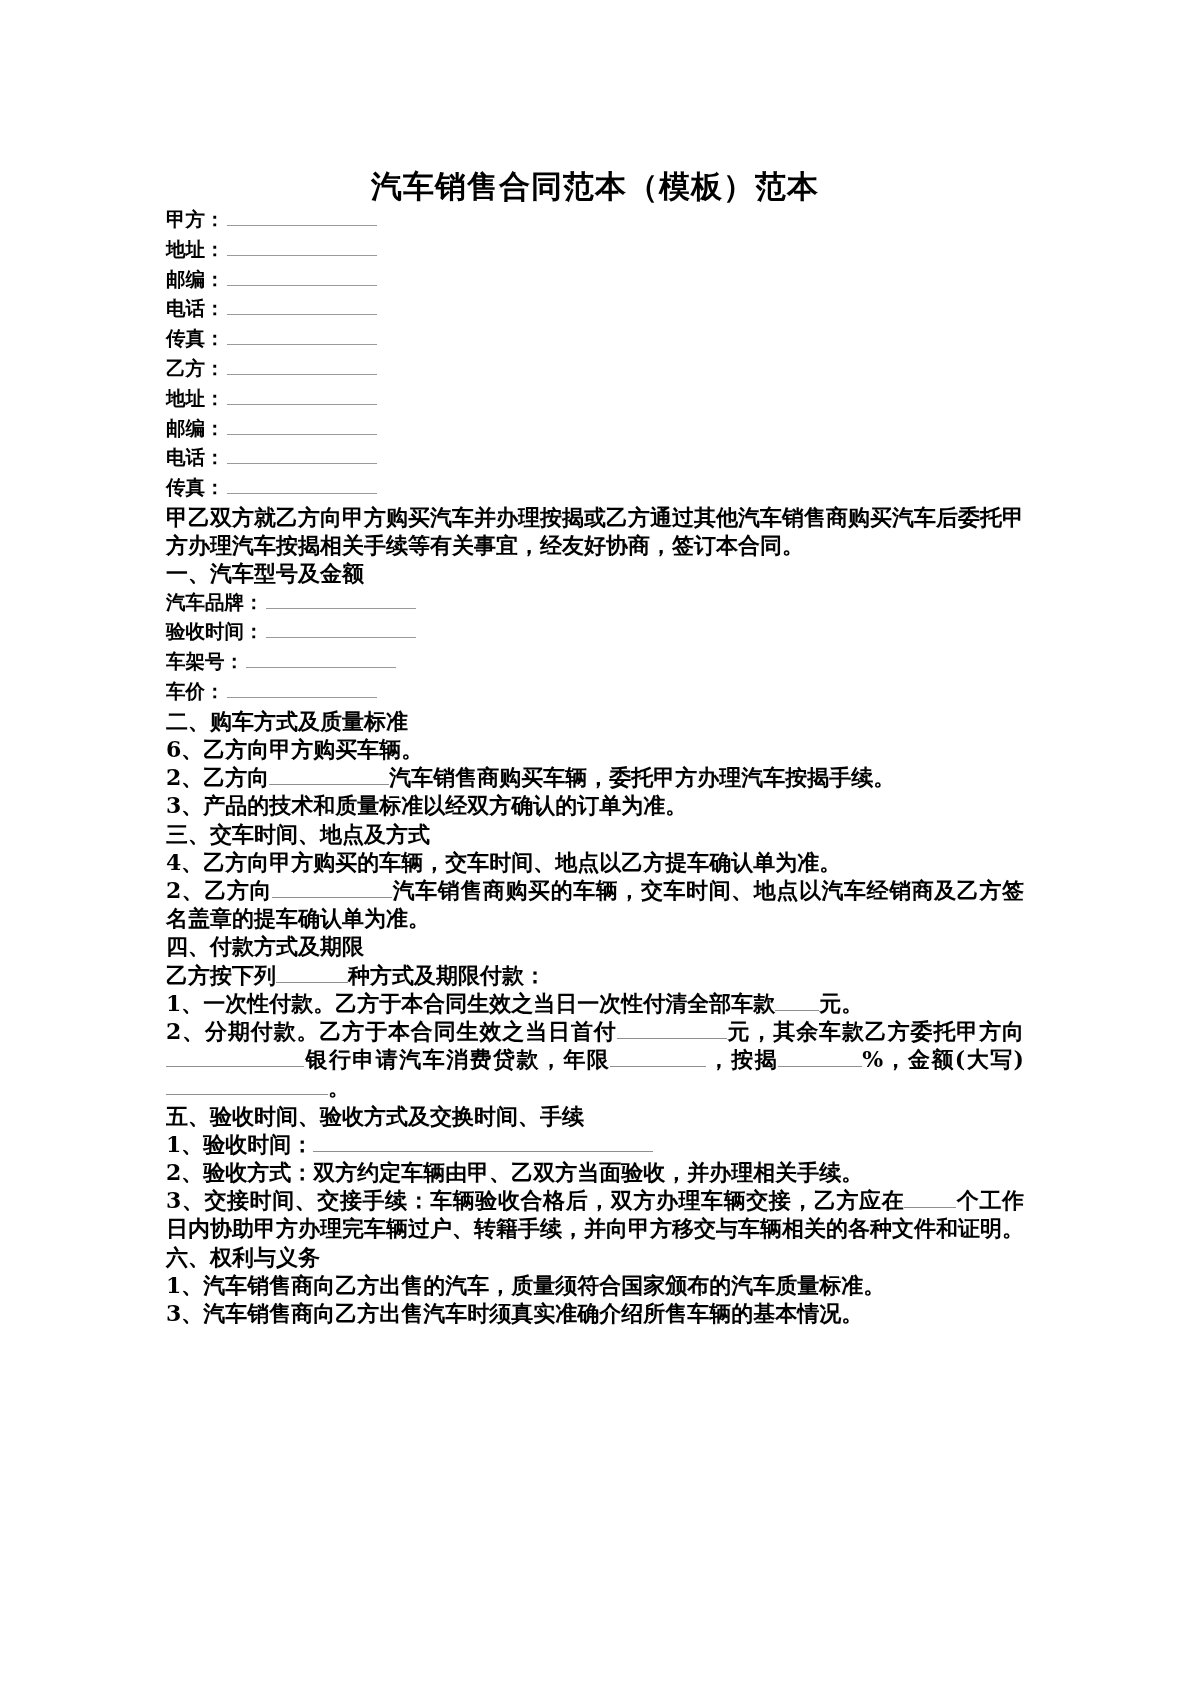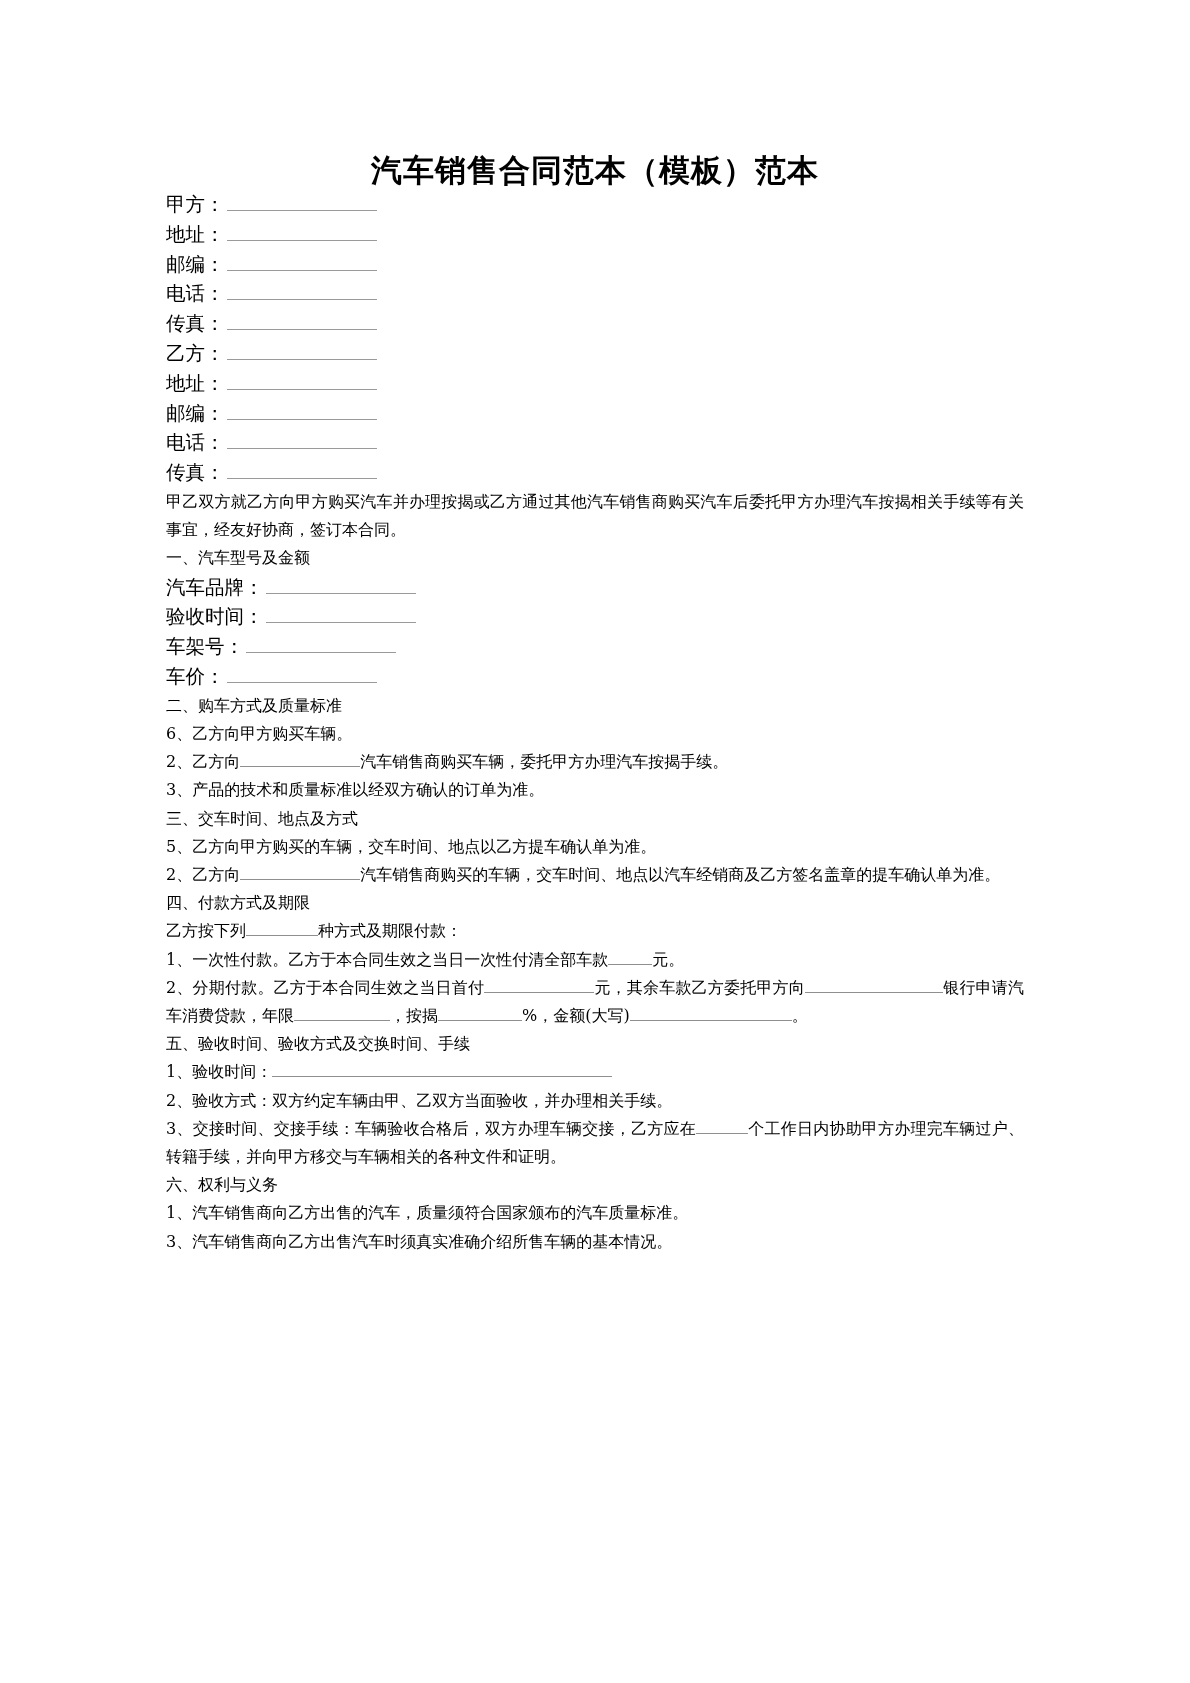--- a/index.html
+++ b/index.html
@@ -13,57 +13,58 @@
     font-family: "DejaVu Serif", "Liberation Serif", serif;
     color: #000000;
     overflow: hidden;
   }
   .page {
     position: relative;
     width: 1190px;
     height: 1187px;
     background: #ffffff;
     box-sizing: border-box;
-    padding: 0;
+    padding: 16px;
   }
   .doc-title {
     text-align: center;
     font-size: 31px;
     font-weight: bold;
     font-family: "DejaVu Serif", "Liberation Serif", serif;
     letter-spacing: 1px;
     margin: 0;
     padding: 148px 0 0 0;
     line-height: 44px;
     white-space: pre;
   }
   .content {
     position: absolute;
     left: 166px;
-    top: 190px;
+    top: 205px;
     width: 858px;
+    font-weight: bold;
   }
   .field-line {
     font-size: 19.5px;
     line-height: 29.8px;
     white-space: nowrap;
     font-family: "DejaVu Serif", "Liberation Serif", serif;
   }
   .field-label {
     display: inline;
   }
   .blank {
     display: inline-block;
     border-bottom: 1px solid #9a9a9a;
     height: 15px;
     vertical-align: baseline;
     margin-left: 2px;
   }
   .para {
-    font-size: 16px;
+    font-size: 22px;
     line-height: 28.2px;
     text-align: justify;
     text-justify: inter-ideograph;
     font-family: "DejaVu Serif", "Liberation Serif", serif;
     margin: 0;
   }
   .para .ib {
     display: inline-block;
     border-bottom: 1px solid #8f8f8f;
     height: 14px;
@@ -104,21 +105,21 @@
       <div class="field-line"><span class="field-label">车架号：</span><span class="blank" style="width:150px"></span></div>
       <div class="field-line"><span class="field-label">车价：</span><span class="blank" style="width:150px"></span></div>
     </div>
 
     <p class="para">二、购车方式及质量标准</p>
     <p class="para">6、乙方向甲方购买车辆。</p>
     <p class="para"><span>2、乙方向</span><span class="ib" style="width:120px"></span><span>汽车销售商购买车辆，委托甲方办理汽车按揭手续。</span></p>
     <p class="para">3、产品的技术和质量标准以经双方确认的订单为准。</p>
 
     <p class="para">三、交车时间、地点及方式</p>
-    <p class="para">5、乙方向甲方购买的车辆，交车时间、地点以乙方提车确认单为准。</p>
+    <p class="para">4、乙方向甲方购买的车辆，交车时间、地点以乙方提车确认单为准。</p>
     <p class="para"><span>2、乙方向</span><span class="ib" style="width:120px"></span><span>汽车销售商购买的车辆，交车时间、地点以汽车经销商及乙方签名盖章的提车确认单为准。</span></p>
 
     <p class="para">四、付款方式及期限</p>
     <p class="para"><span>乙方按下列</span><span class="ib" style="width:72px"></span><span>种方式及期限付款：</span></p>
     <p class="para"><span>1、一次性付款。乙方于本合同生效之当日一次性付清全部车款</span><span class="ib" style="width:44px"></span><span>元。</span></p>
     <p class="para"><span>2、分期付款。乙方于本合同生效之当日首付</span><span class="ib" style="width:110px"></span><span>元，其余车款乙方委托甲方向</span><span class="ib" style="width:52px"></span><span class="ib" style="width:86px"></span><span>银行申请汽车消费贷款，年限</span><span class="ib" style="width:96px"></span><span>，按揭</span><span class="ib" style="width:84px"></span><span>%，金额(大写)</span><span class="ib" style="width:96px"></span><span class="ib" style="width:66px"></span><span>。</span></p>
 
     <p class="para">五、验收时间、验收方式及交换时间、手续</p>
     <p class="para nowrapline"><span>1、验收时间：</span><span class="ib" style="width:340px"></span></p>
     <p class="para">2、验收方式：双方约定车辆由甲、乙双方当面验收，并办理相关手续。</p>

